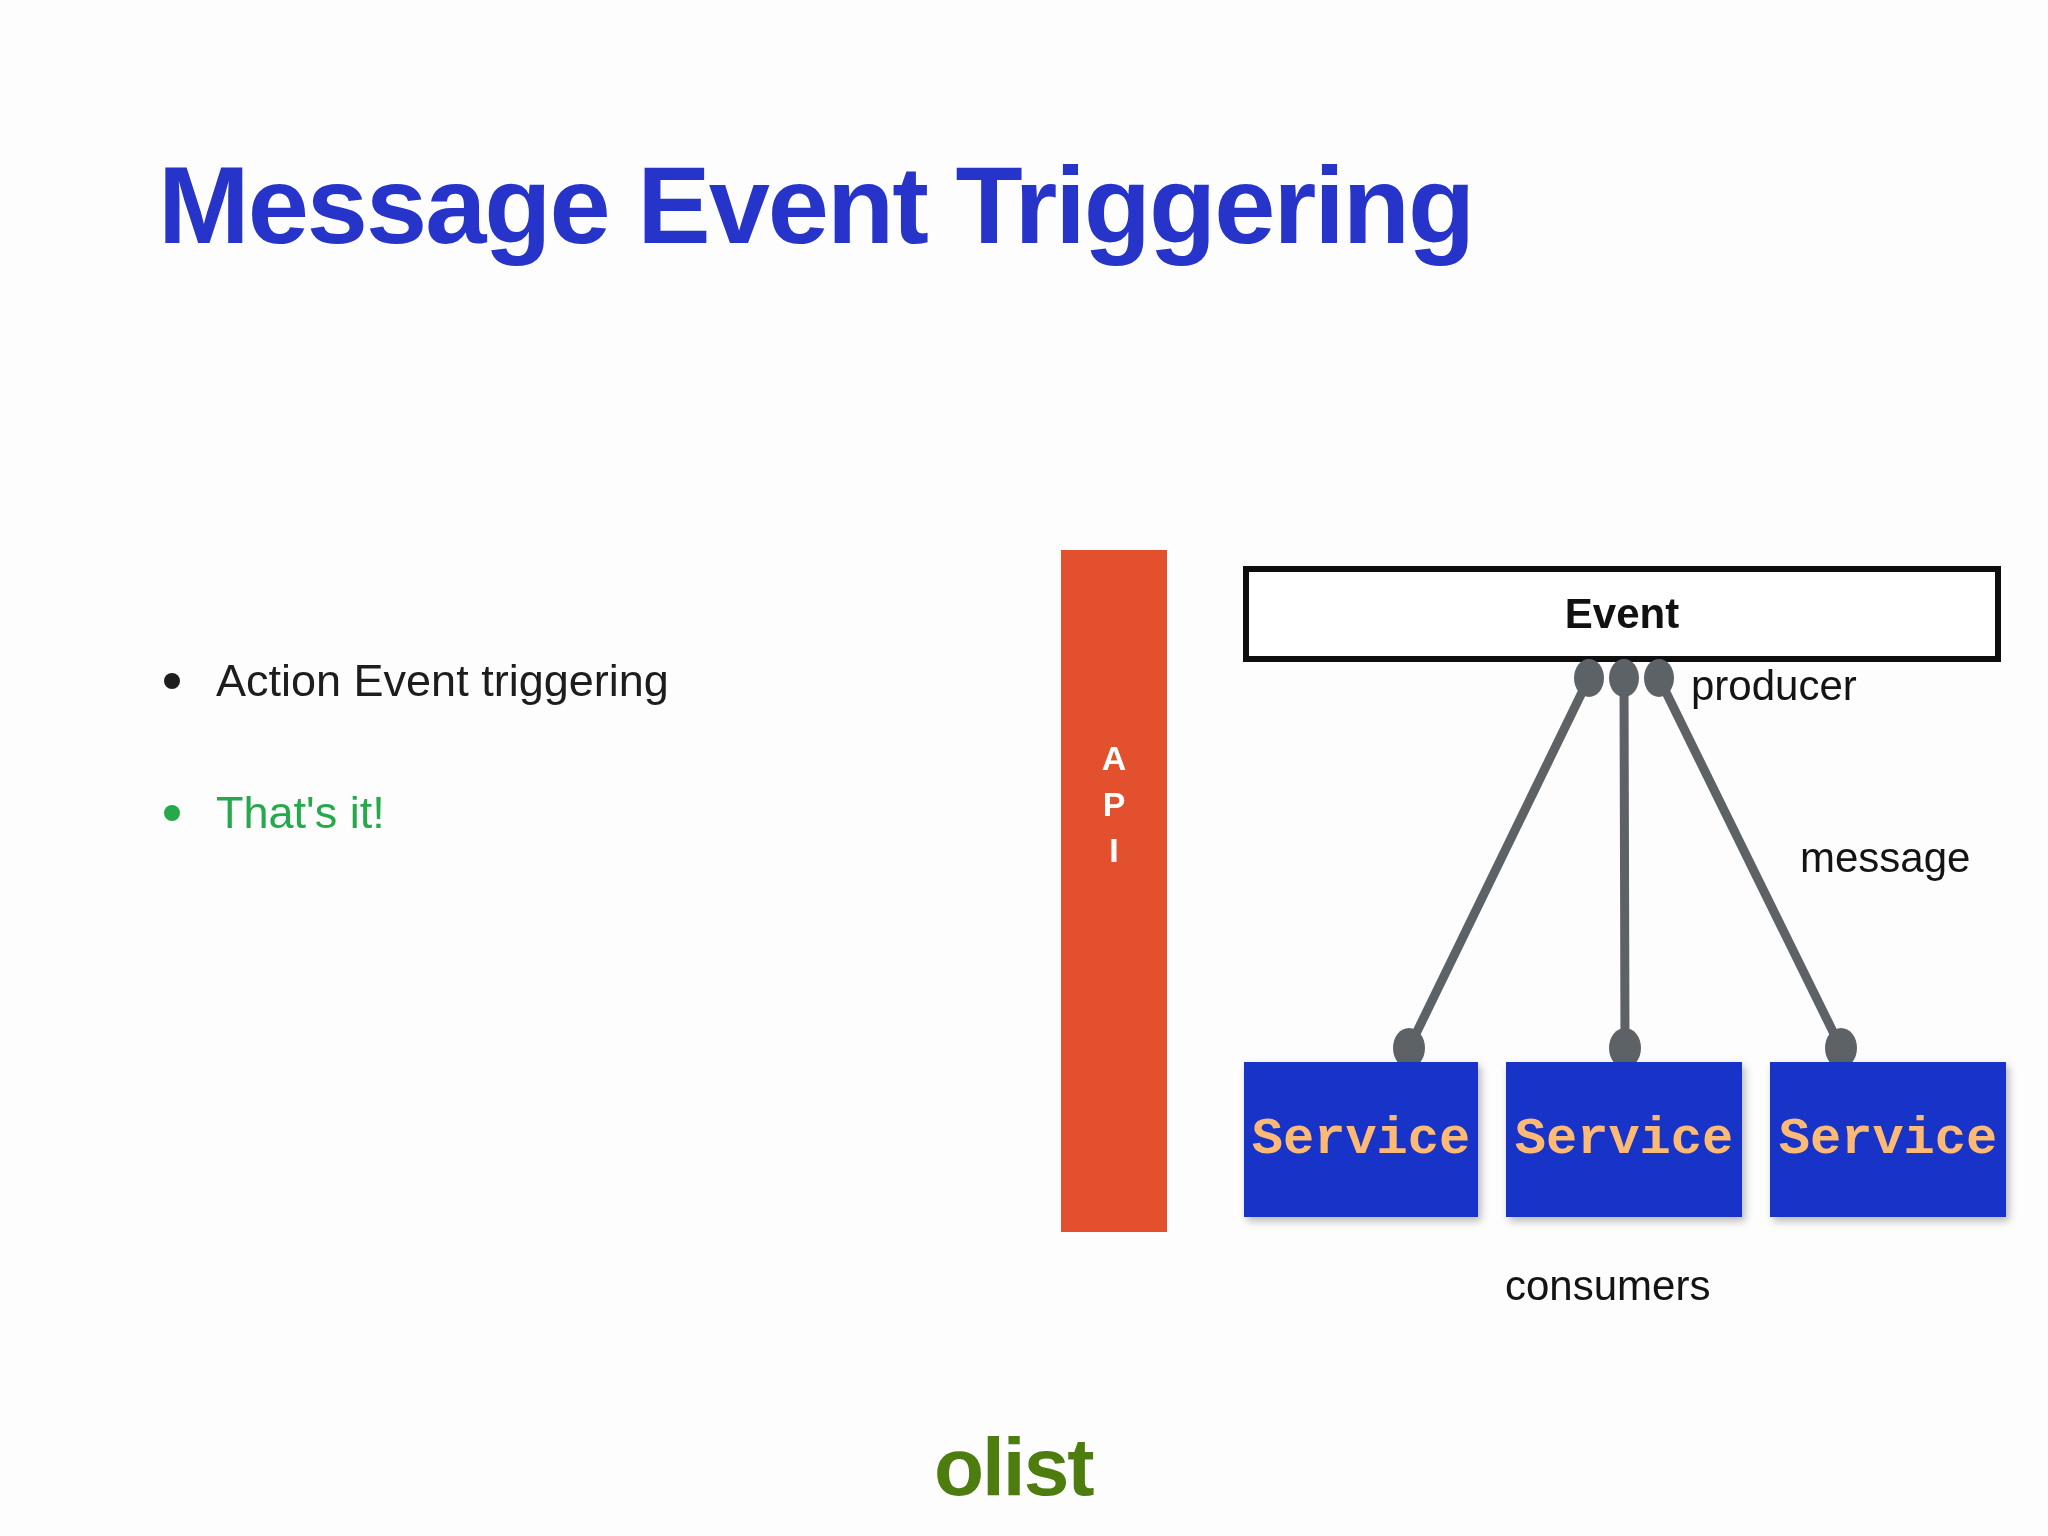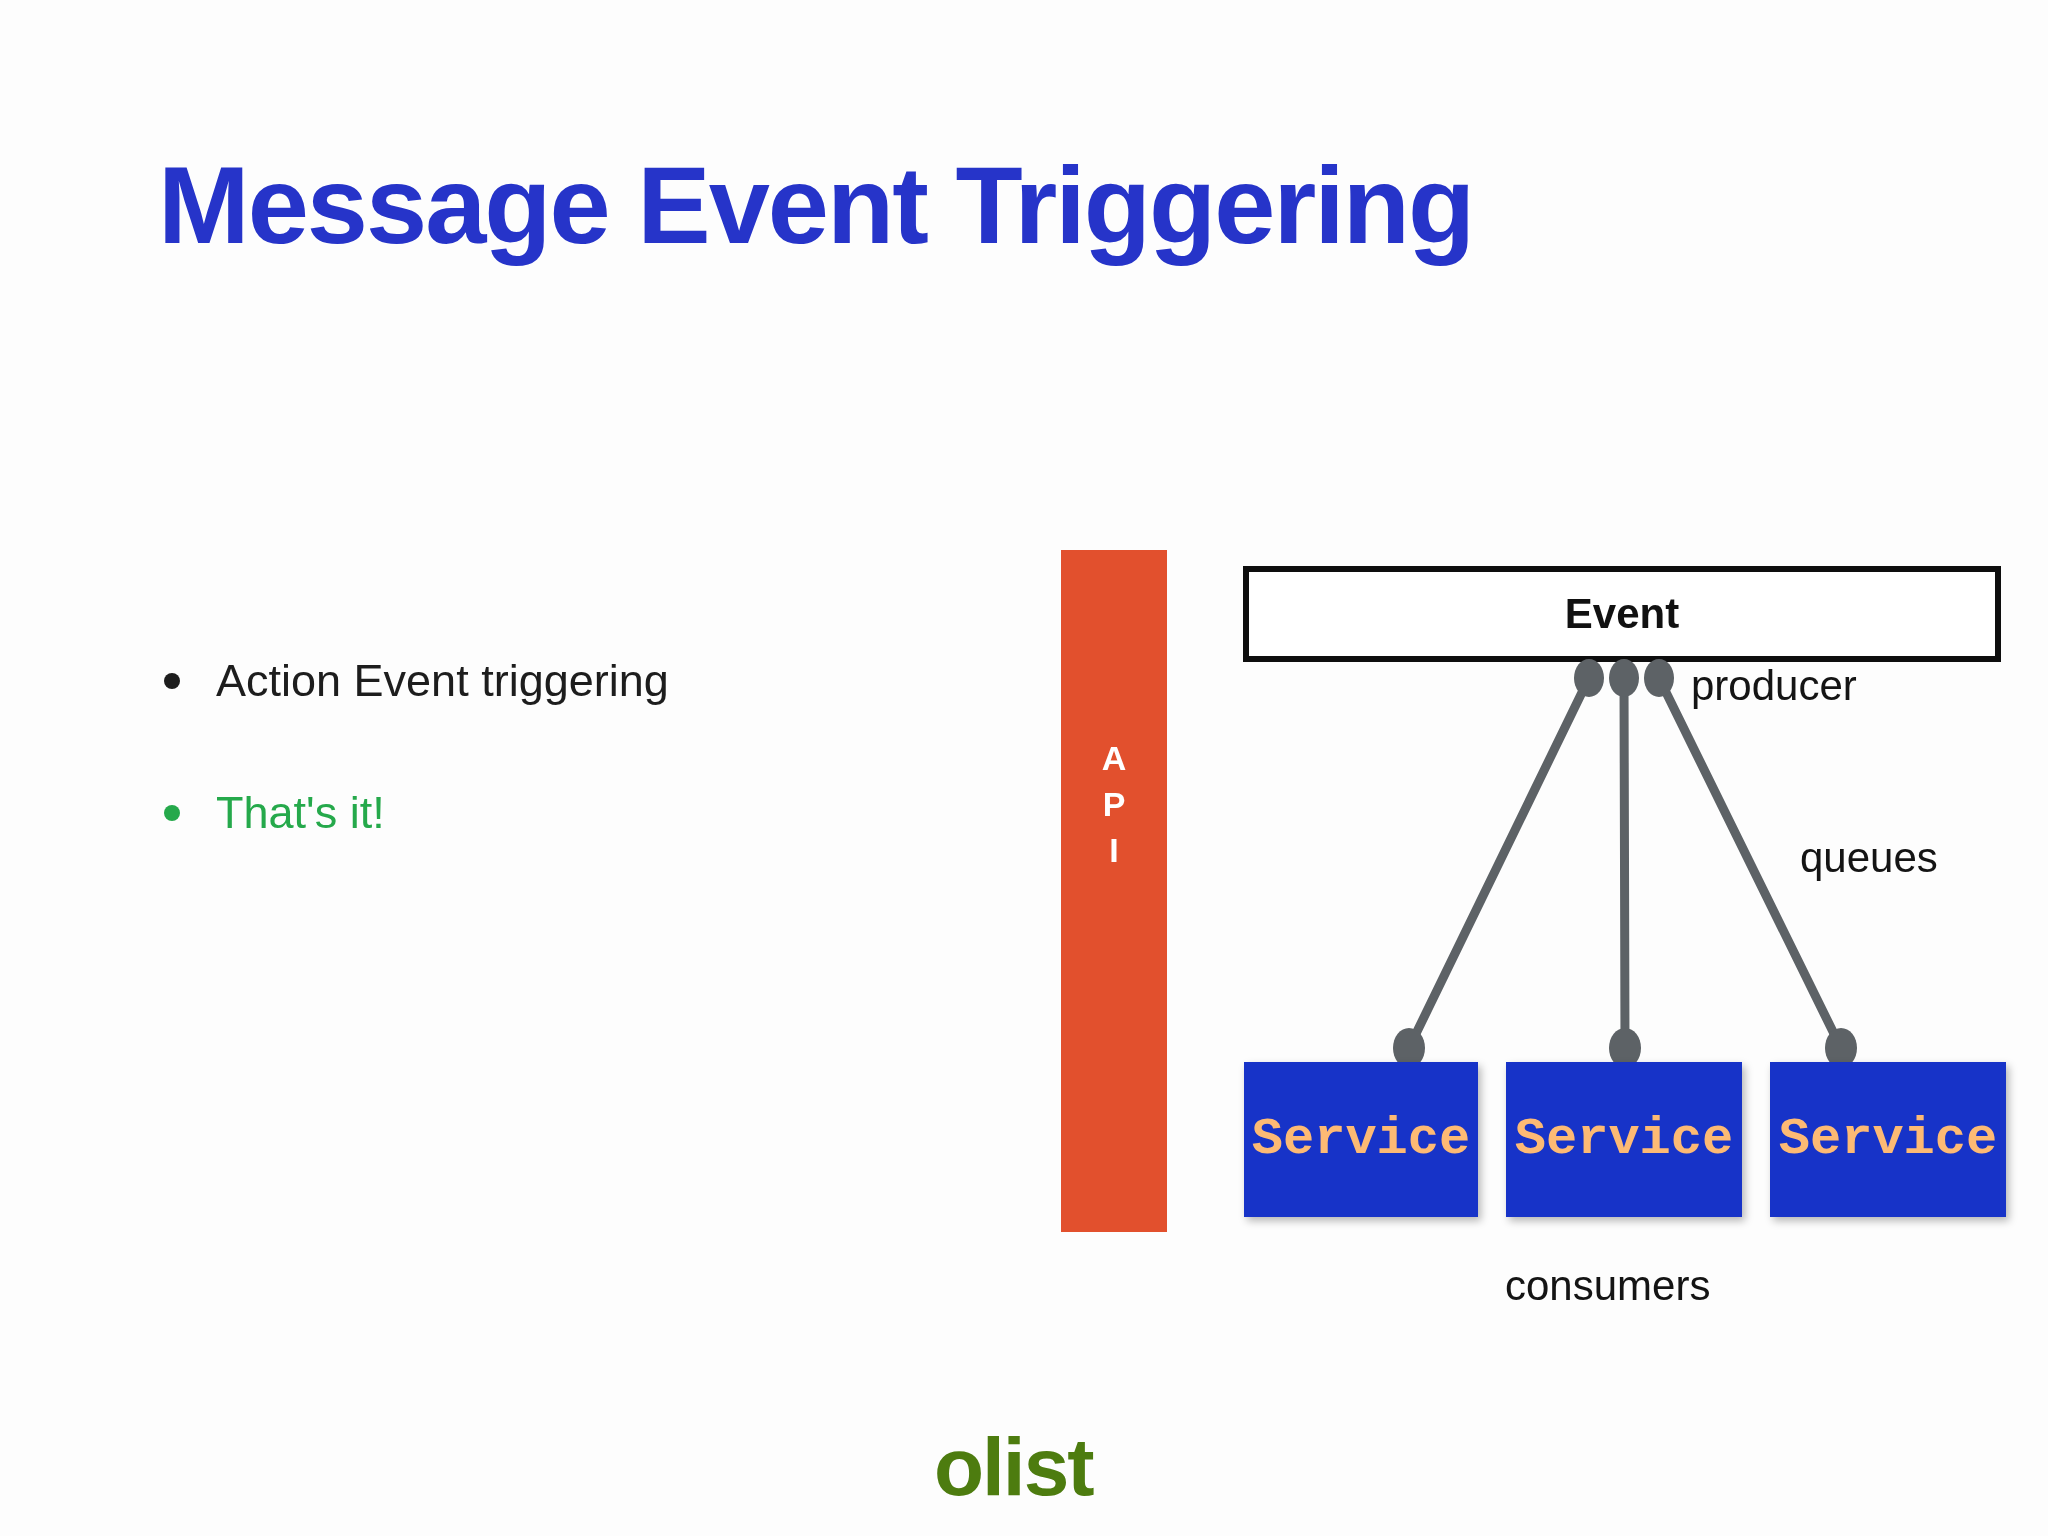--- a/index.html
+++ b/index.html
@@ -119,16 +119,16 @@
   <span>Service</span>
 </div>
 <div class="abs service-box svc2">
   <span>Service</span>
 </div>
 <div class="abs service-box svc3">
   <span>Service</span>
 </div>
 
 <div class="abs dlabel producer">producer</div>
-<div class="abs dlabel queues">queues</div>
+<div class="abs dlabel queues">message</div>
 <div class="abs dlabel consumers">consumers</div>
 
 <div class="abs olist-logo">olist</div>
 
 </body></html>

